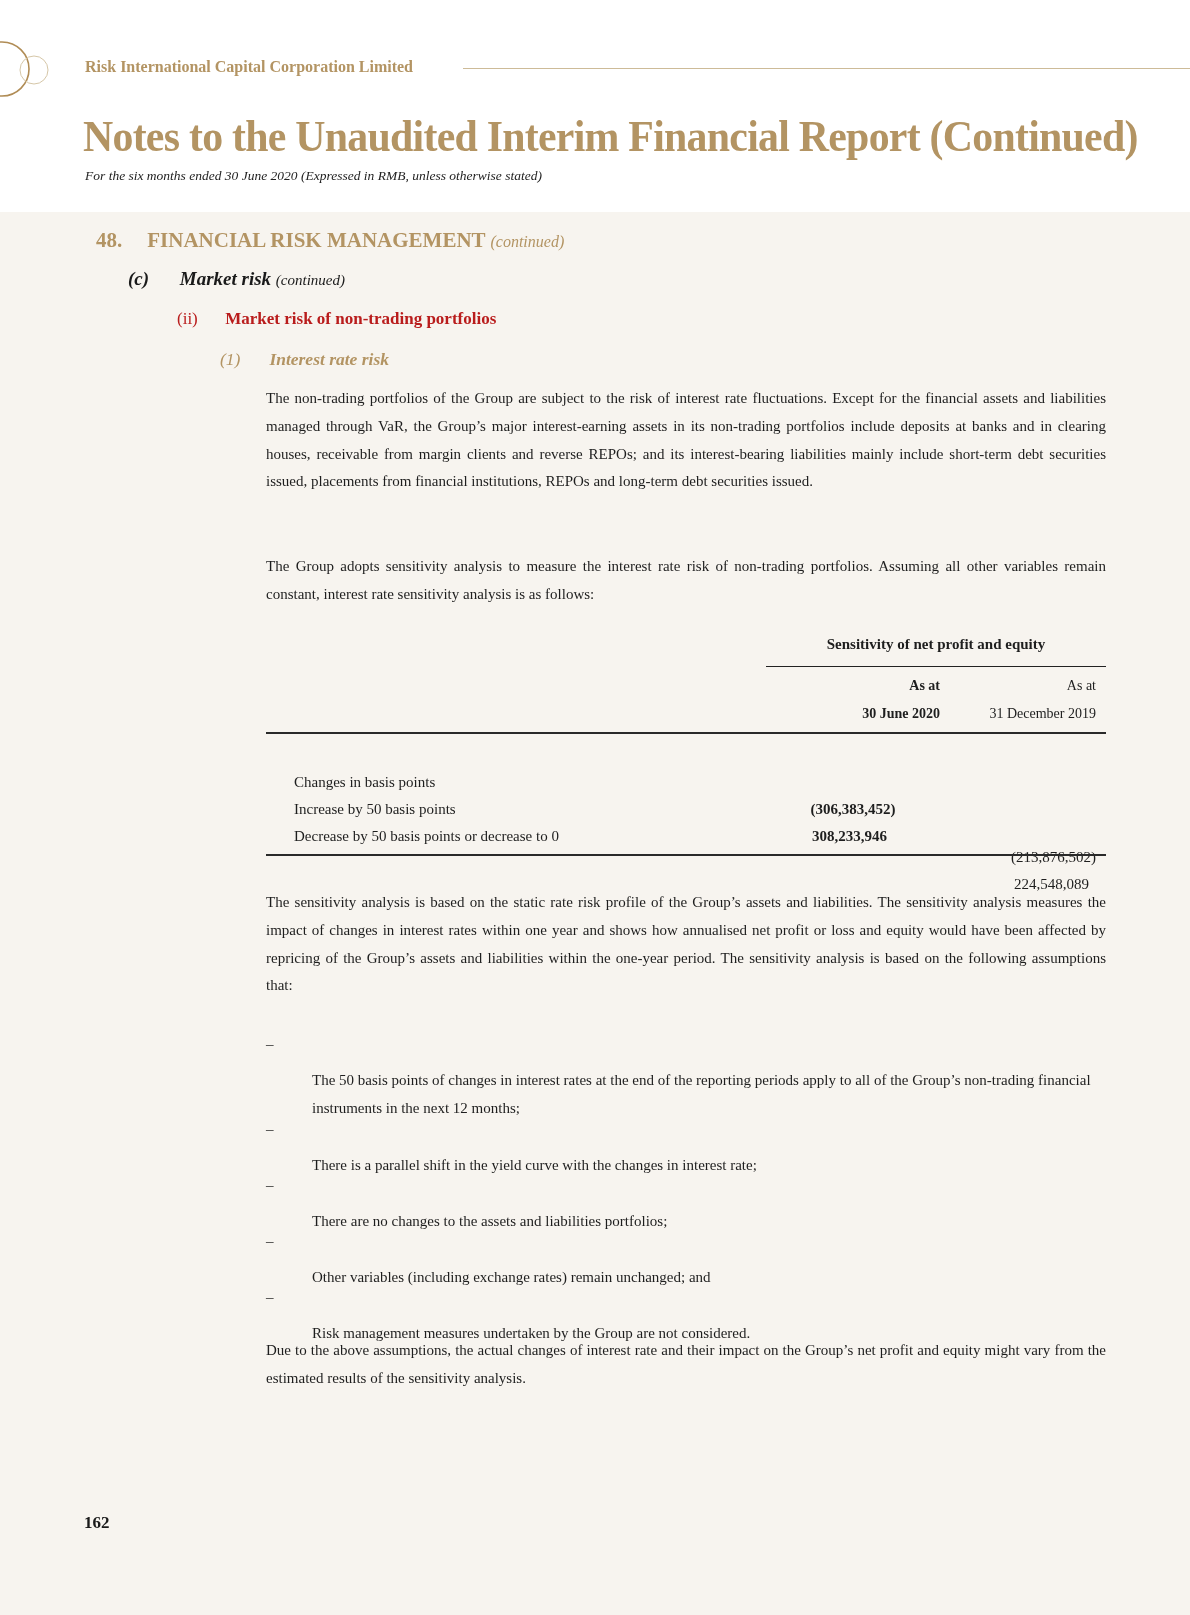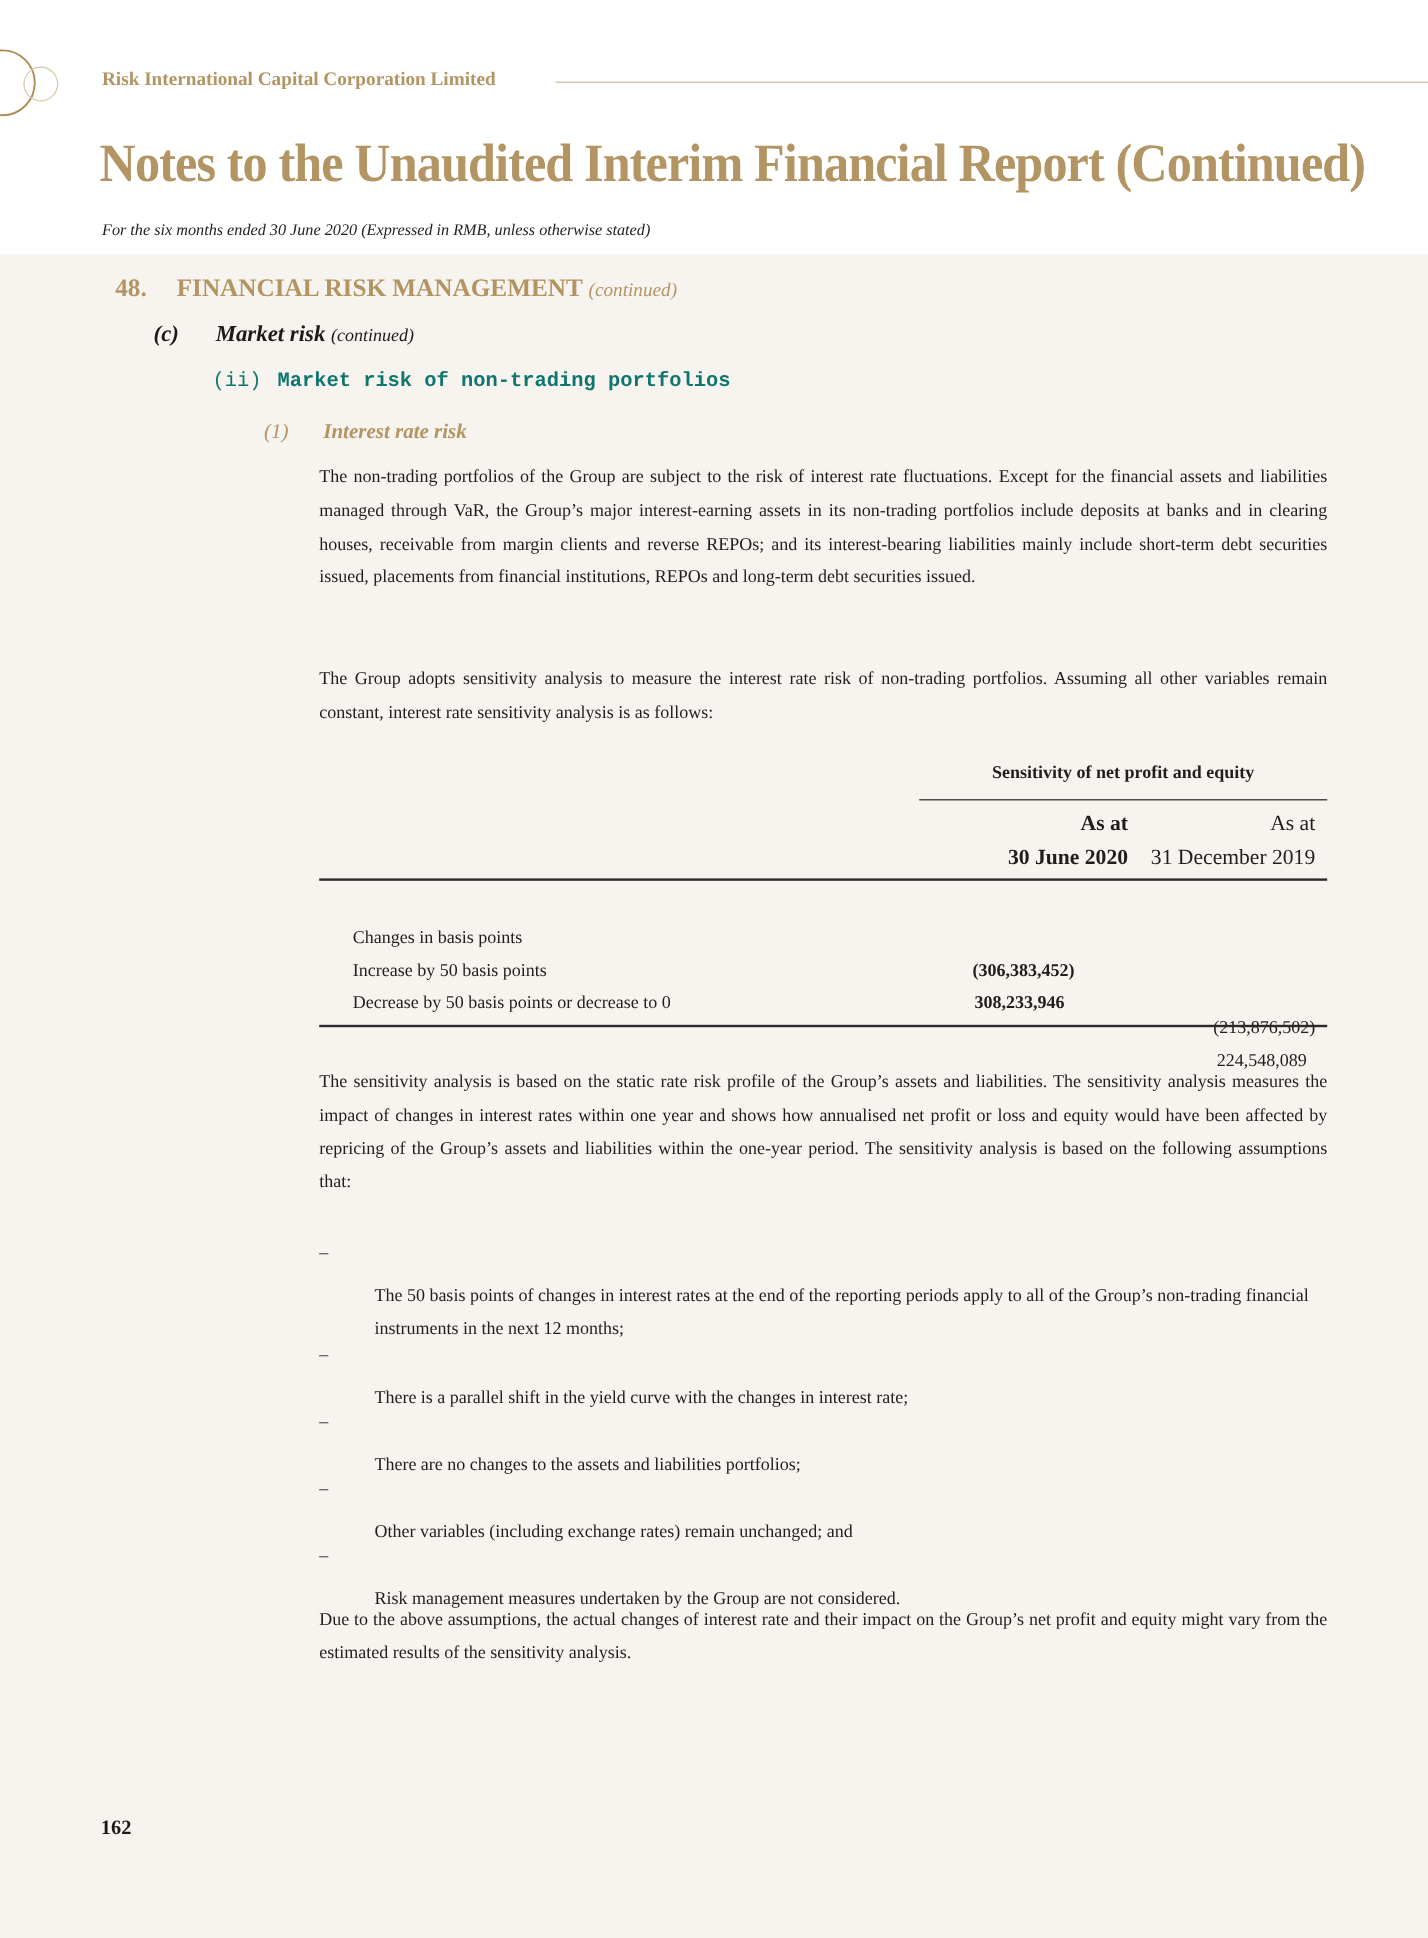--- a/index.html
+++ b/index.html
@@ -25,40 +25,40 @@
     position: absolute; left: 463px; top: 68px; width: 727px; height: 1px;
     background: #cdbb98;
   }
   .page-title {
     position: absolute; left: 83px; top: 110px;
     font-size: 45px; font-weight: bold; color: #b39463;
     letter-spacing: -0.8px; white-space: nowrap;
     transform: scaleX(0.93); transform-origin: left center;
   }
   .subtitle {
-    position: absolute; left: 85px; top: 184px;
+    position: absolute; left: 85px; top: 168px;
     font-size: 13.5px; font-style: italic; color: #222;
     white-space: nowrap;
   }
   .sec48 {
     position: absolute; left: 96px; top: 228px;
     font-size: 21px; font-weight: bold; color: #b39463; white-space: nowrap;
   }
   .sec48 .num { display: inline-block; width: 46px; }
   .sec48 .cont { font-weight: normal; font-style: italic; font-size: 16px; }
   .secc {
     position: absolute; left: 128px; top: 268px;
     font-size: 19px; white-space: nowrap; color: #1a1a1a;
   }
   .secc .lbl { font-weight: bold; font-style: italic; display: inline-block; width: 47px; }
   .secc .ttl { font-weight: bold; font-style: italic; }
   .secc .cont { font-style: italic; font-size: 15px; }
   .secii {
     position: absolute; left: 177px; top: 309px;
-    font-size: 17px; white-space: nowrap; color: #0f766e; font-family: Liberation Mono, monospace;
+    font-size: 17px; white-space: nowrap; color: #b91c1c;
   }
   .secii .lbl { display: inline-block; width: 44px; }
   .secii .ttl { font-weight: bold; }
   .sec1 {
     position: absolute; left: 220px; top: 349px;
     font-size: 17.5px; font-style: italic; font-weight: bold; color: #b39463; white-space: nowrap;
   }
   .sec1 .lbl { font-weight: normal; display: inline-block; width: 45px; }
   .para {
     position: absolute; left: 266px; width: 840px;
@@ -69,21 +69,21 @@
   .p3 { top: 889px; }
   .p4 { top: 1337px; }
 
   
   .tbl { position: absolute; left: 266px; top: 636px; width: 840px; }
   .group-hdr {
     position: absolute; left: 500px; top: 0; width: 340px; text-align: center;
     font-size: 15px; font-weight: bold;
   }
   .group-rule { position: absolute; left: 500px; top: 30px; width: 340px; height: 1px; background: #222; }
-  .col-hdr { position: absolute; font-size: 18px; text-align: right; line-height: 28px; }
+  .col-hdr { position: absolute; font-size: 14px; text-align: right; line-height: 28px; }
   .col1 { left: 500px; width: 174px; top: 36px; font-weight: bold; }
   .col2 { left: 674px; width: 156px; top: 36px; }
   .thick-rule { position: absolute; left: 0; width: 840px; height: 2px; background: #2a2a2a; }
   .rule-a { top: 96px; }
   .rule-b { top: 218px; }
   .row { position: absolute; left: 0; width: 840px; height: 26px; font-size: 15px; line-height: 26px; }
   .row .label { position: absolute; left: 12px; margin-left: 16px; }
   .row .v1 { position: absolute; left: 500px; width: 174px; text-align: center; font-weight: bold; }
   .row .v2 { position: absolute; left: 674px; width: 156px; text-align: right; margin-top: 48px; }
   .r0 { top: 133px; } .r1 { top: 160px; } .r2 { top: 187px; }

